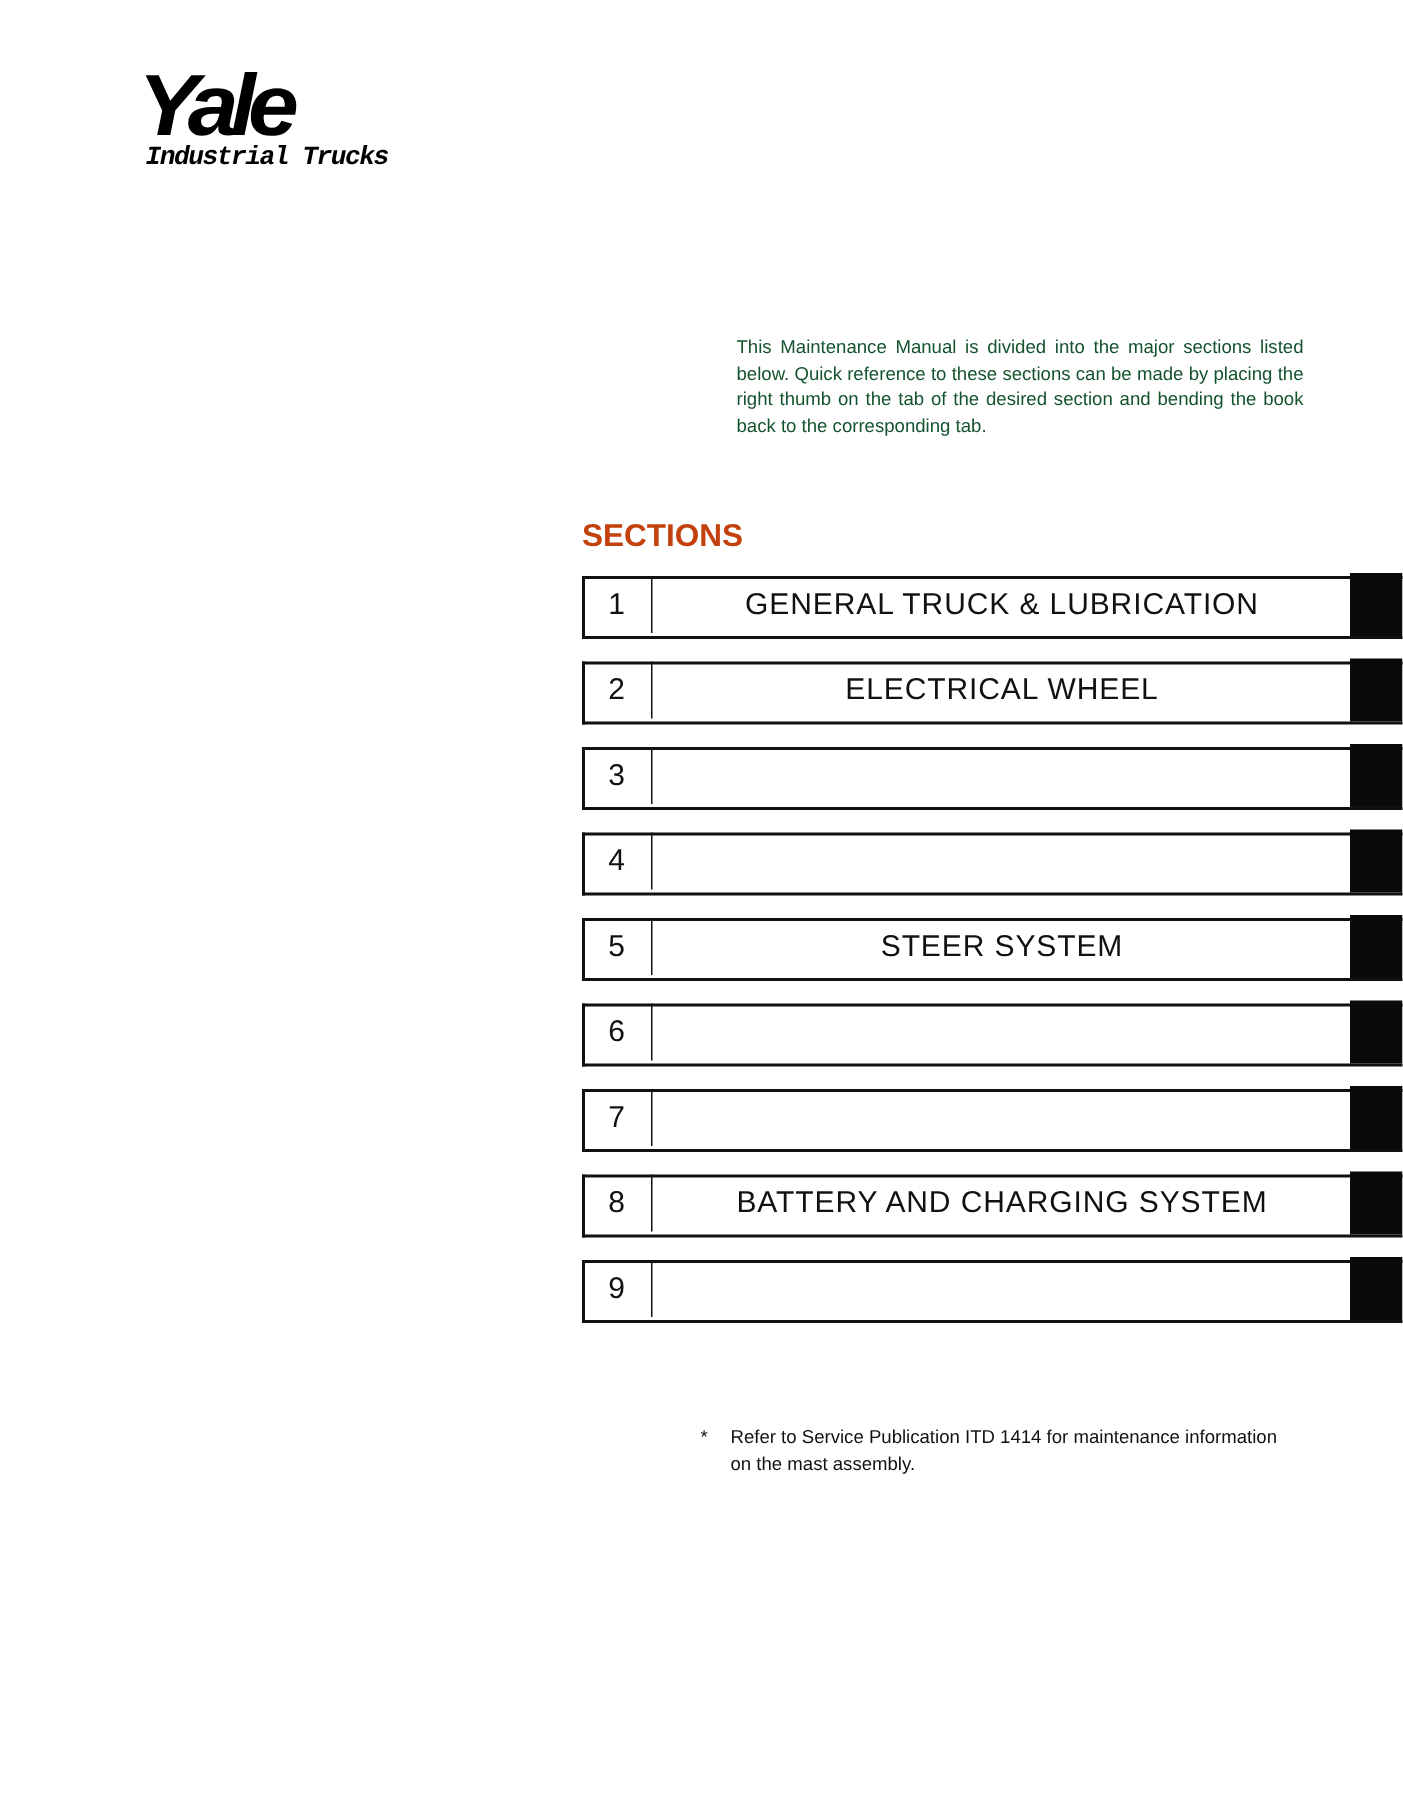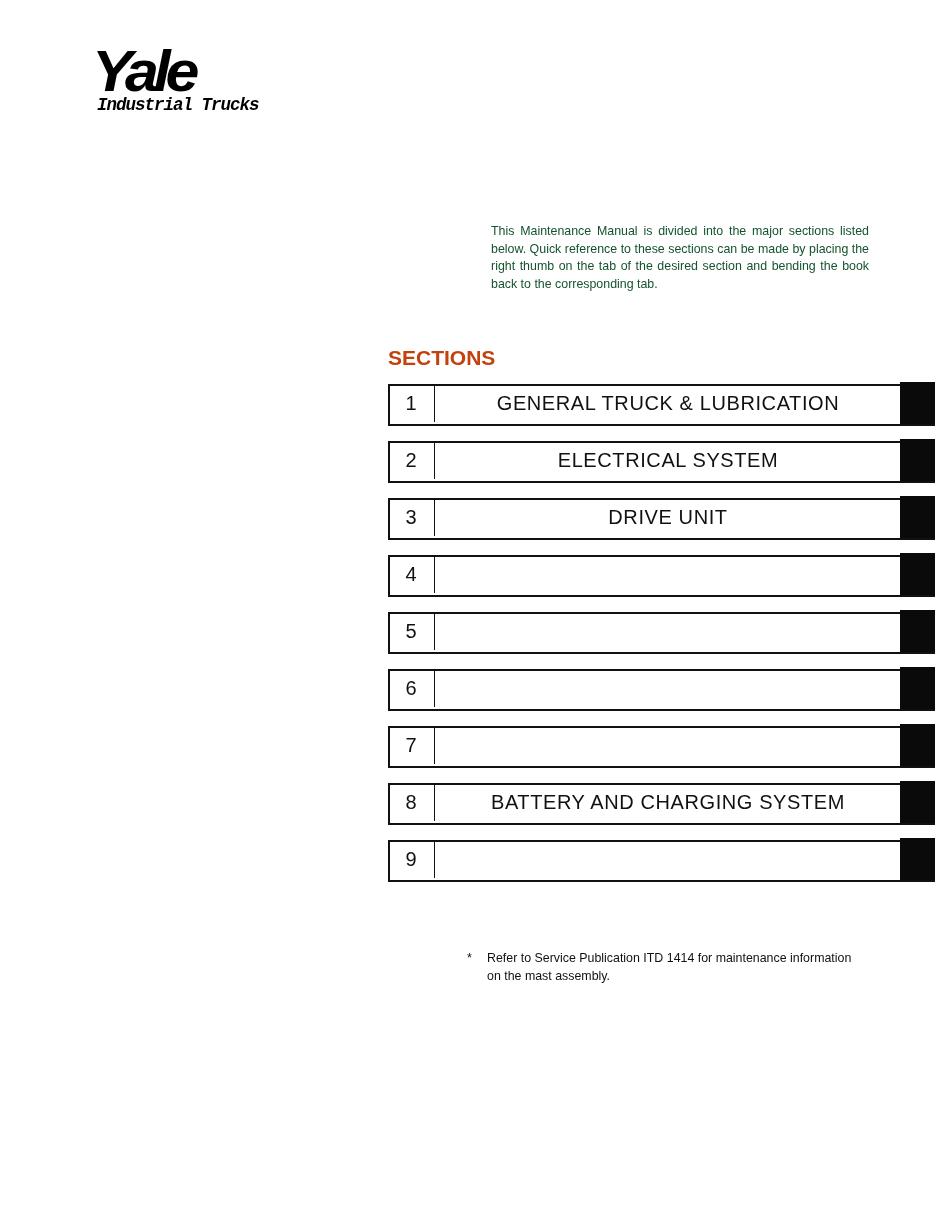--- a/index.html
+++ b/index.html
@@ -63,37 +63,37 @@
 <div class="rows">
   <div class="row">
     <div class="row-box"></div>
     <div class="row-num">1</div>
     <div class="row-label">GENERAL TRUCK &amp; LUBRICATION</div>
     <div class="row-tab"></div>
   </div>
   <div class="row">
     <div class="row-box"></div>
     <div class="row-num">2</div>
-    <div class="row-label">ELECTRICAL SYSTEM</div>
+    <div class="row-label">ELECTRICAL WHEEL</div>
     <div class="row-tab"></div>
   </div>
   <div class="row">
     <div class="row-box"></div>
     <div class="row-num">3</div>
-    <div class="row-label">DRIVE UNIT</div>
     <div class="row-tab"></div>
   </div>
   <div class="row">
     <div class="row-box"></div>
     <div class="row-num">4</div>
     <div class="row-tab"></div>
   </div>
   <div class="row">
     <div class="row-box"></div>
     <div class="row-num">5</div>
+    <div class="row-label">STEER SYSTEM</div>
     <div class="row-tab"></div>
   </div>
   <div class="row">
     <div class="row-box"></div>
     <div class="row-num">6</div>
     <div class="row-tab"></div>
   </div>
   <div class="row">
     <div class="row-box"></div>
     <div class="row-num">7</div>

